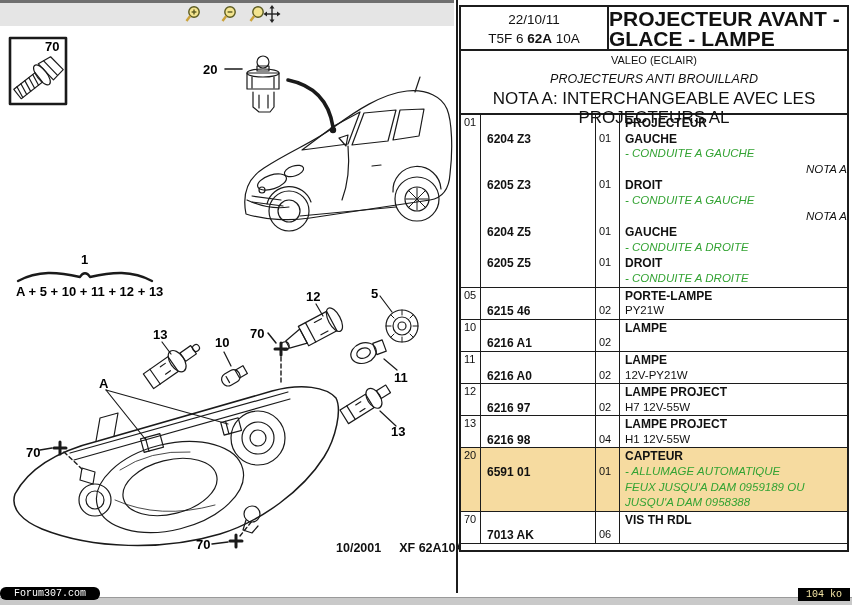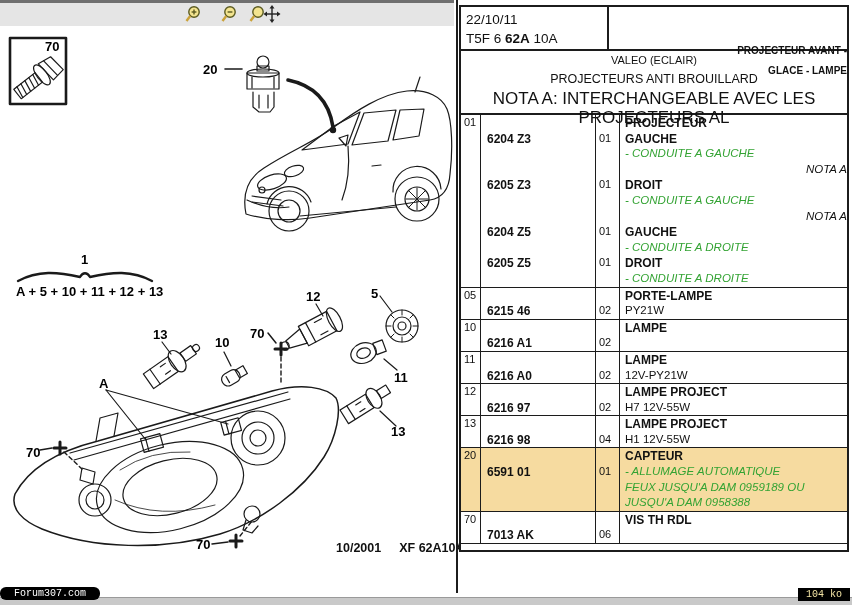--- a/index.html
+++ b/index.html
@@ -17,26 +17,26 @@
   .figfooter span{margin-right:18px;}
 
   
   .vdivider{position:absolute;left:456px;top:0;width:2px;height:593px;background:#1c1c1c;}
 
   
   .rpanel{position:absolute;left:459px;top:5px;width:390px;height:547px;
           border:2px solid #1c1c1c;box-sizing:border-box;background:#fff;}
   .rheader{display:flex;height:44px;border-bottom:2px solid #1c1c1c;box-sizing:border-box;}
   .rheader .hleft{width:148px;border-right:2px solid #1c1c1c;box-sizing:border-box;
-                  padding:3px 5px;font-size:13.5px;line-height:19px;}
-  .rheader .hright{flex:1;text-align:right;font-weight:bold;font-size:10px;line-height:20px;padding-top:2px;margin-top:32px;}
+                  padding:3px 5px;font-size:13.5px;line-height:19px;text-align:center;}
+  .rheader .hright{flex:1;text-align:left;font-weight:bold;font-size:21px;line-height:20px;padding-top:2px;}
   .subheader{height:64px;border-bottom:2px solid #1c1c1c;box-sizing:border-box;
              text-align:center;padding-top:0;}
   .subheader .l1{font-size:11px;line-height:18px;}
-  .subheader .l2{font-size:12.5px;line-height:20px;}
+  .subheader .l2{font-size:12.5px;line-height:20px;font-style:italic;}
   .subheader .l3{font-size:17px;line-height:19px;}
 
   .ptable{position:relative;}
   .sec{border-bottom:1px solid #1c1c1c;}
   .sec:last-child{border-bottom:1px solid #1c1c1c;}
   .sec.hl{background:var(--hl,#f6dba0);}
   .pline{display:grid;grid-template-columns:20px 115px 24px 1fr;height:15.6px;}
   .pline .c{border-right:1px solid #1c1c1c;box-sizing:border-box;overflow:hidden;white-space:nowrap;}
   .pline .c.desc{border-right:none;}
   .c.ref{font-size:11px;padding:1px 0 0 3px;}

